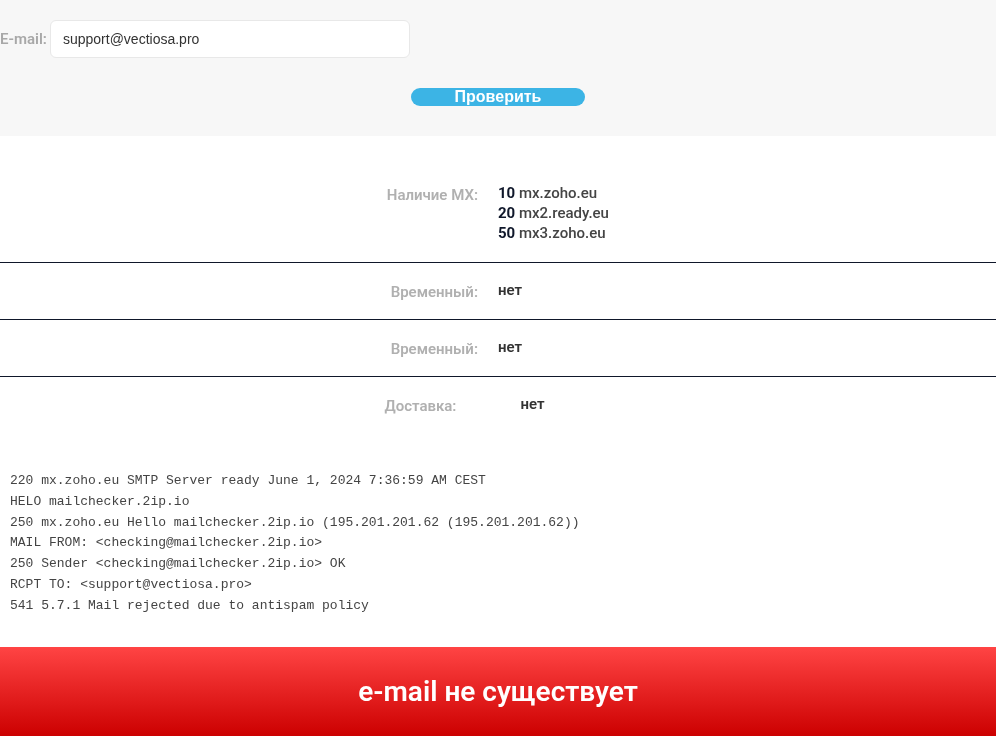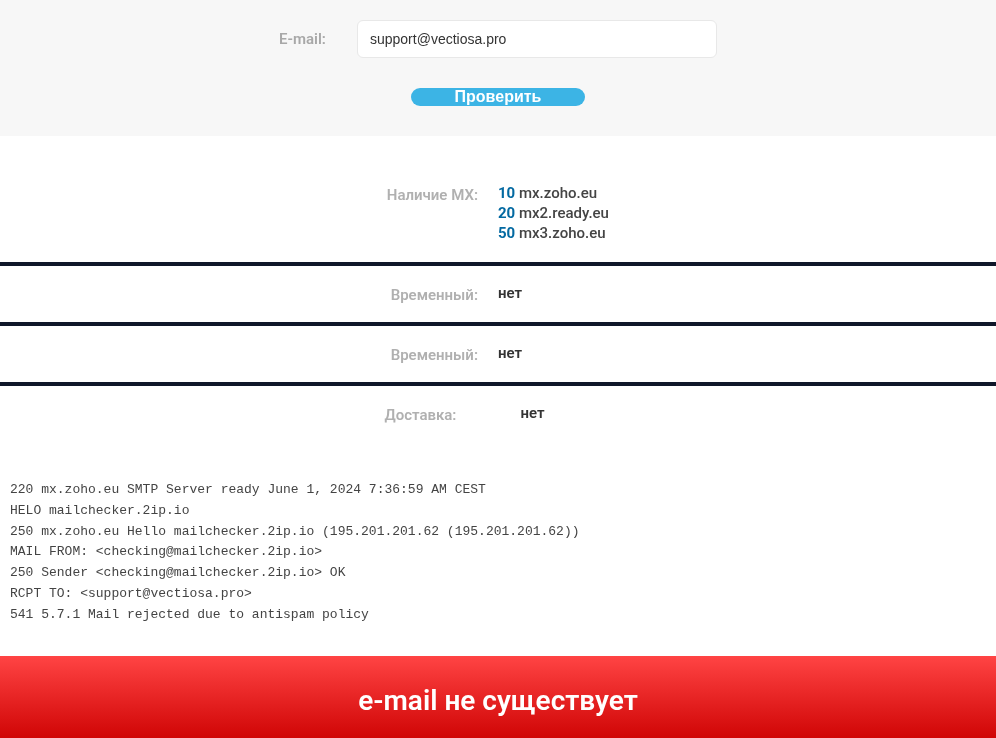--- a/index.html
+++ b/index.html
@@ -12,22 +12,21 @@
       background: #fff;
       width: 996px;
     }
     .form-section {
       background: #f7f7f7;
       padding: 20px 0 30px 0;
     }
     .form-row {
       display: flex;
       align-items: center;
-      justify-content: center;
-      gap: 31px;
+      gap: 3px;
       margin-bottom: 30px;
     }
     .form-label {
       color: #a8a8a8;
       font-weight: 600;
       font-size: 15px;
     }
     .email-input {
       background: #fff;
       border: 1px solid #e8e8e8;
@@ -48,21 +47,21 @@
       font-weight: 600;
       border-radius: 30px;
       cursor: pointer;
     }
     .results-section {
       padding: 30px 0 10px 0;
     }
     .result-row {
       display: flex;
       padding: 18px 0;
-      border-bottom: 4px solid #0f172a;
+      border-bottom: 1px solid #0f172a;
     }
     .result-row:last-child {
       border-bottom: none;
       gap: 44px;
     }
     .result-label {
       width: 50%;
       text-align: right;
       color: #b0b0b0;
       font-weight: 600;
@@ -78,21 +77,21 @@
       font-size: 15px;
     }
     .mx-list {
       list-style: none;
     }
     .mx-item {
       margin-bottom: 2px;
     }
     .mx-priority {
       font-weight: 700;
-      color: #0369a1;
+      color: #0f172a;
     }
     .mx-host {
       color: #444;
       font-weight: 500;
     }
     .log-section {
       background: #fff;
       padding: 18px 10px;
       font-family: 'Courier New', monospace;
       font-size: 13px;

